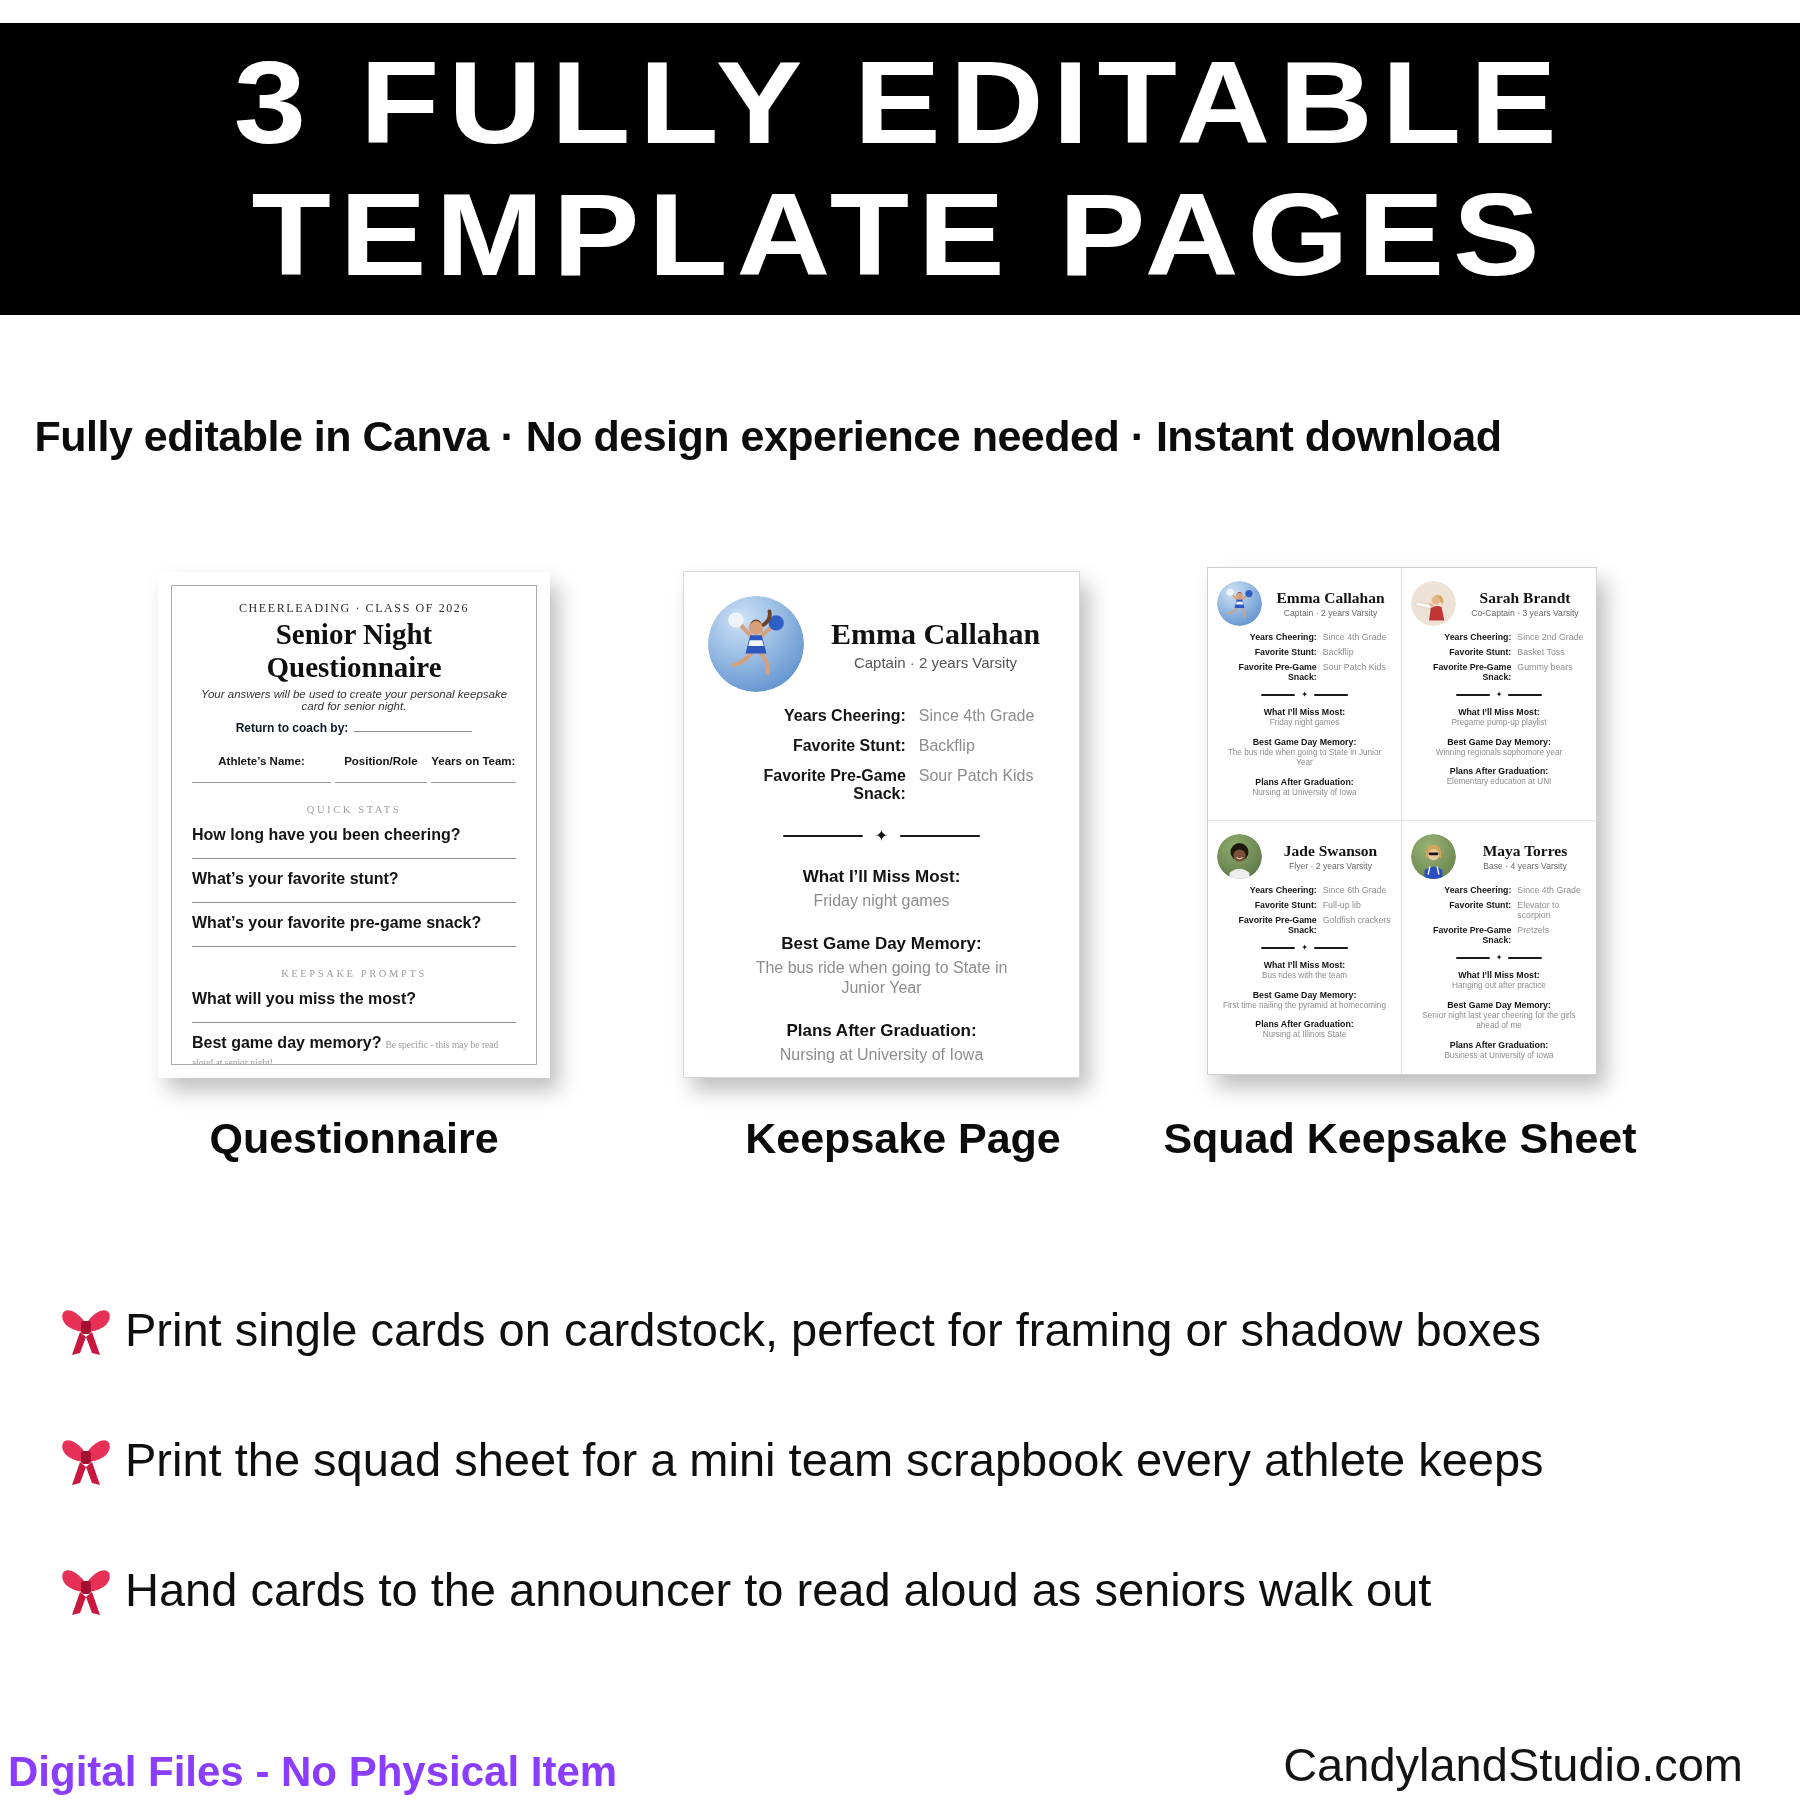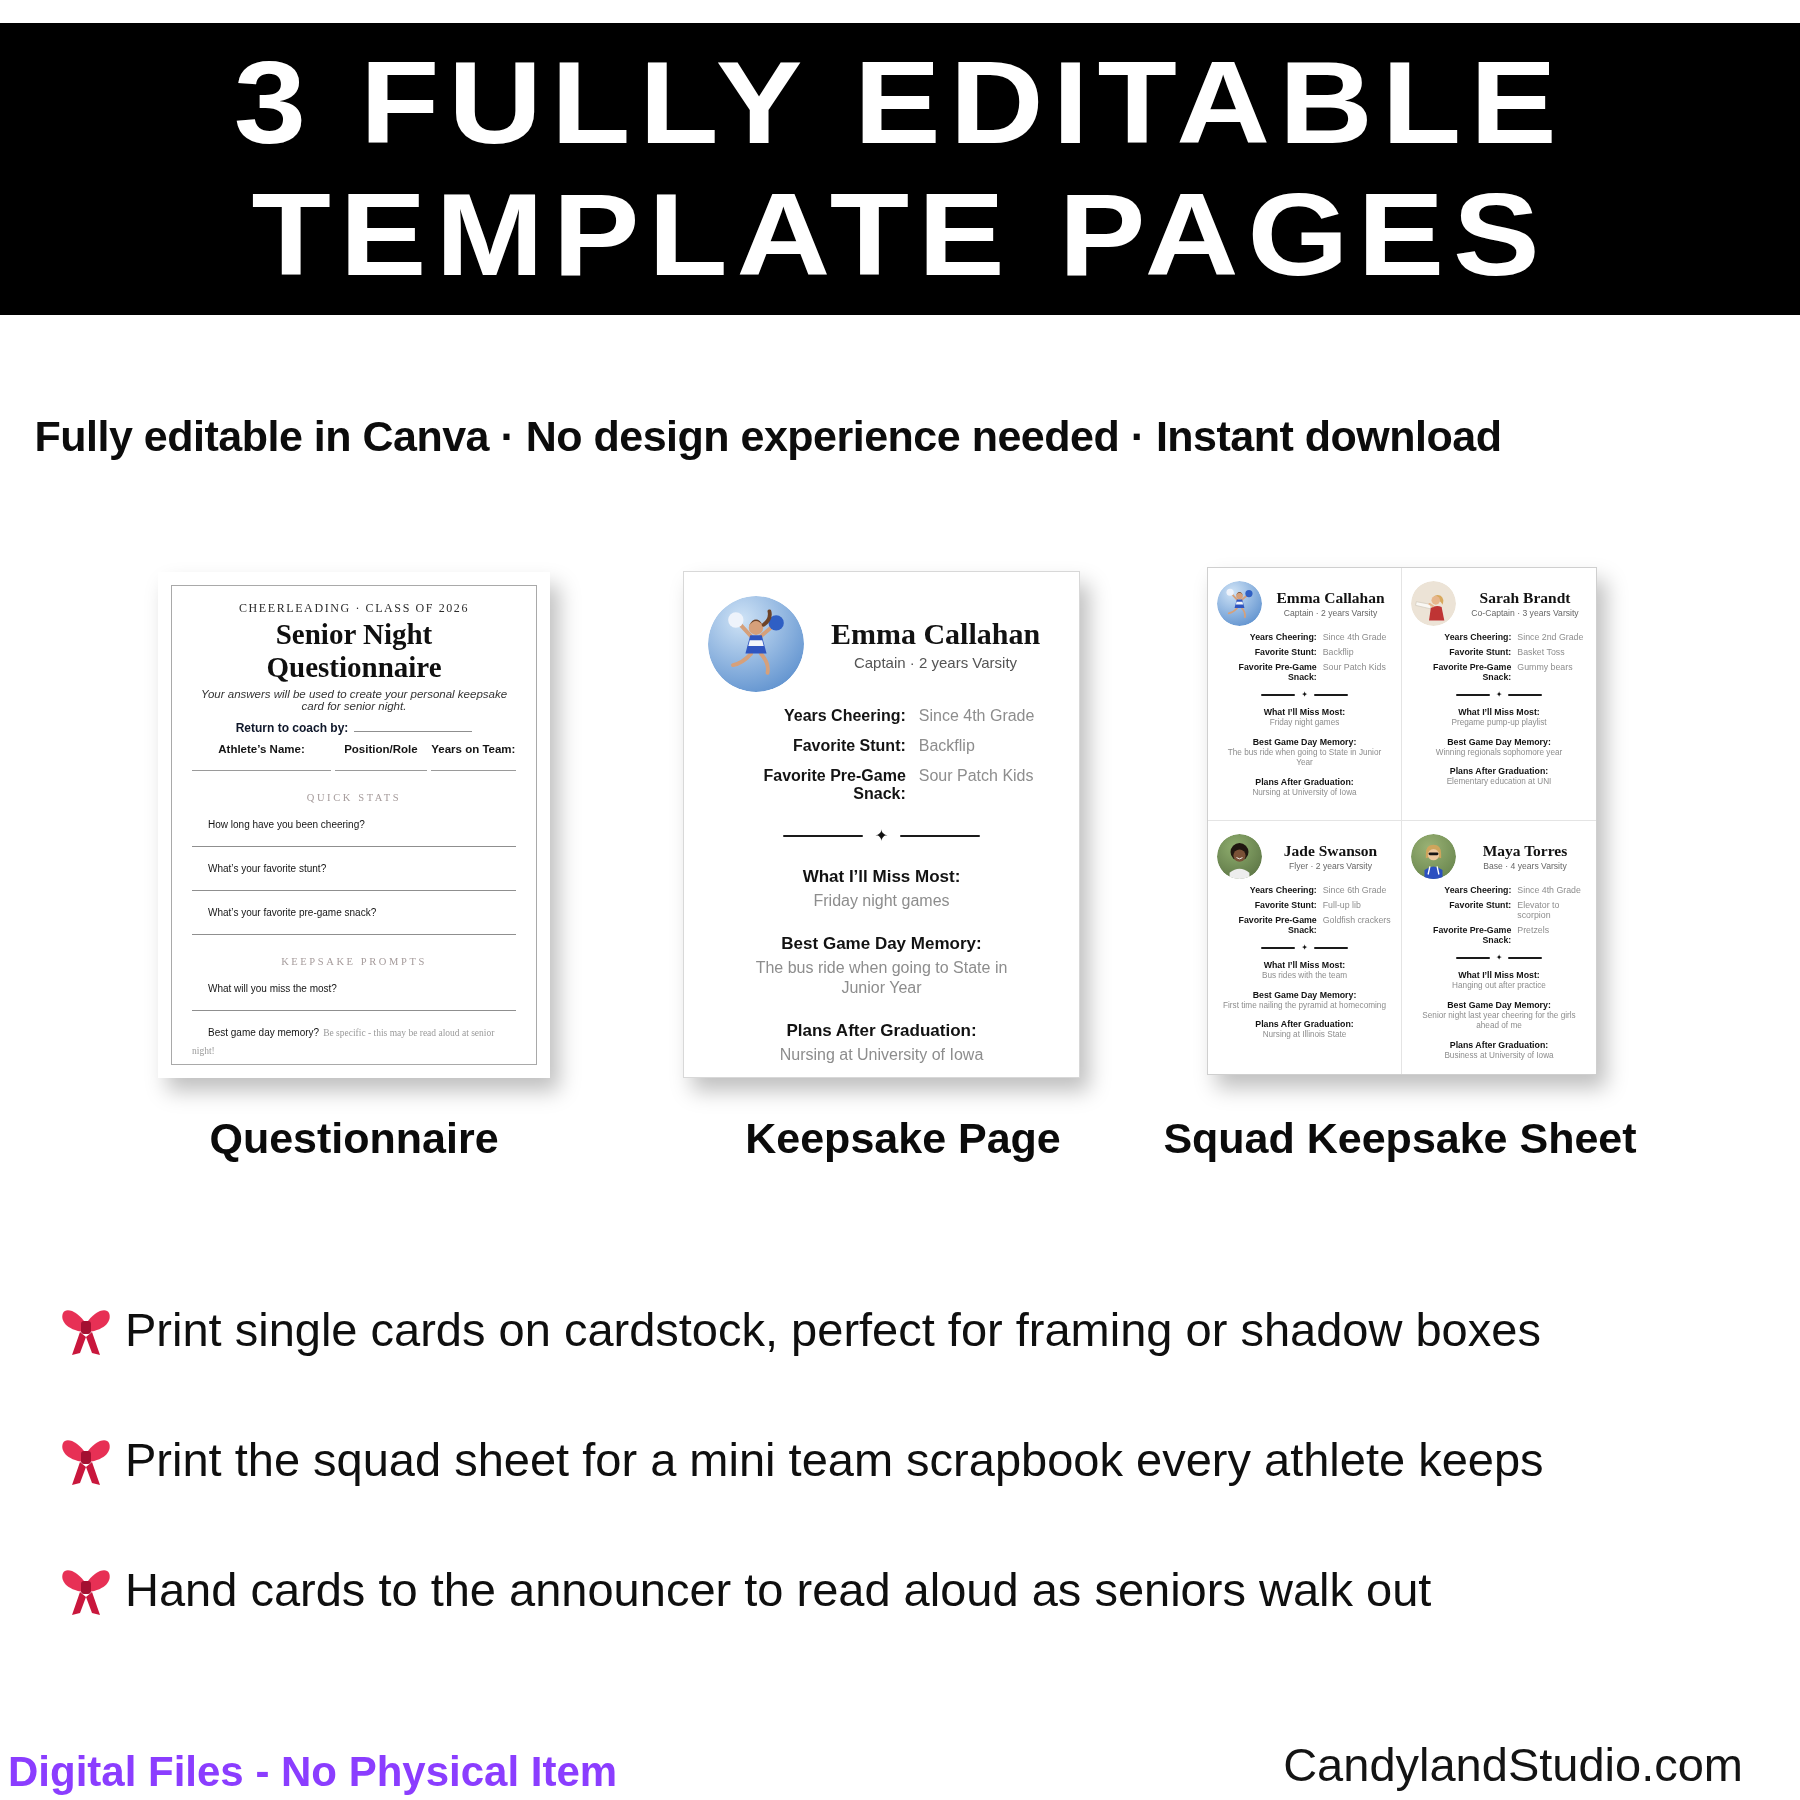--- a/index.html
+++ b/index.html
@@ -22,27 +22,27 @@
   .page { position:absolute; background:#ffffff; box-shadow:9px 13px 20px rgba(0,0,0,0.25); }
 
   
   .page.qpage { left:158px; top:572px; width:392px; height:506px; padding:13px; }
   .q-inner { width:100%; height:100%; border:1px solid #a9a9a9; padding:15px 20px 10px; overflow:hidden; }
   .q-eyebrow { font-family:"Liberation Serif", serif; font-size:12px; letter-spacing:1.6px; text-align:center; color:#2b2b2b; }
   .q-title { font-family:"Liberation Serif", serif; font-weight:bold; font-size:29px; text-align:center; color:#0f0f0f; margin-top:2px; }
   .q-sub { font-style:italic; font-size:11.5px; text-align:center; color:#333; margin-top:4px; }
   .q-return { text-align:center; margin-top:9px; font-size:12px; font-weight:bold; color:#0f172a; }
   .q-return .line { display:inline-block; width:118px; border-bottom:1.5px solid #8f8f8f; height:10px; margin-left:6px; }
-  .q-fields { display:flex; margin-top:8px; gap:4px; }
+  .q-fields { display:flex; margin-top:20px; gap:4px; }
   .q-field { text-align:center; font-size:11.5px; font-weight:bold; color:#141414; }
   .q-field.f1 { width:44%; } .q-field.f2 { width:29%; } .q-field.f3 { width:27%; }
   .q-field .line { border-bottom:1.5px solid #9a9a9a; margin-top:15px; }
   .q-sec { text-align:center; font-family:"Liberation Serif", serif; color:#a59b9b; font-size:10.5px; letter-spacing:2.6px; margin-top:21px; }
   .q-item { margin-top:11px; }
-  .q-label { font-size:10px; font-weight:normal; color:#141414;margin-left:16px; }
+  .q-label { font-size:16px; font-weight:bold; color:#141414; }
   .q-hint { font-family:"Liberation Serif", serif; font-size:9.5px; color:#9a9a9a; font-weight:normal; margin-left:4px; }
   .q-item .line { border-bottom:1px solid #8f8f8f; margin-top:14px; }
 
   
   .page.kpage { left:683px; top:571px; width:397px; height:507px; border:1px solid #d8d8d8; padding:22px 24px; }
   .k-head { display:flex; align-items:center; gap:12px; margin-top:2px; }
   .k-avatar { width:96px; height:96px; border-radius:50%; overflow:hidden; flex:none; }
   .k-avatar svg, .m-avatar svg { display:block; width:100%; height:100%; }
   .k-nameblock { flex:1; text-align:center; }
   .k-name { font-family:"Liberation Serif", serif; font-weight:bold; font-size:30px; color:#121212; }

